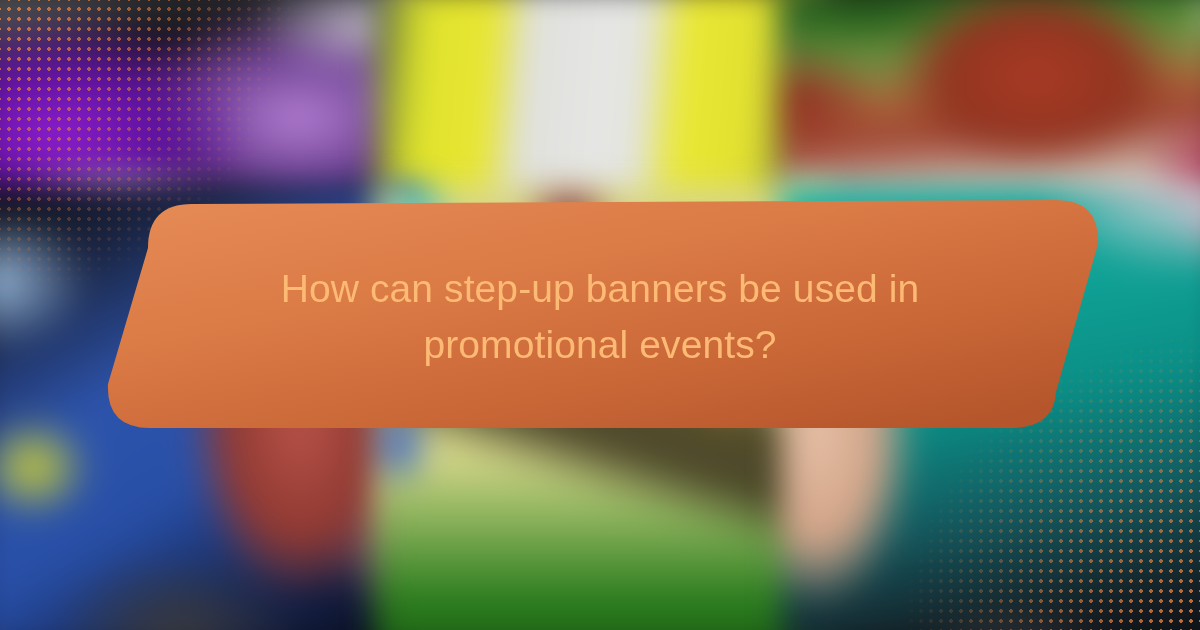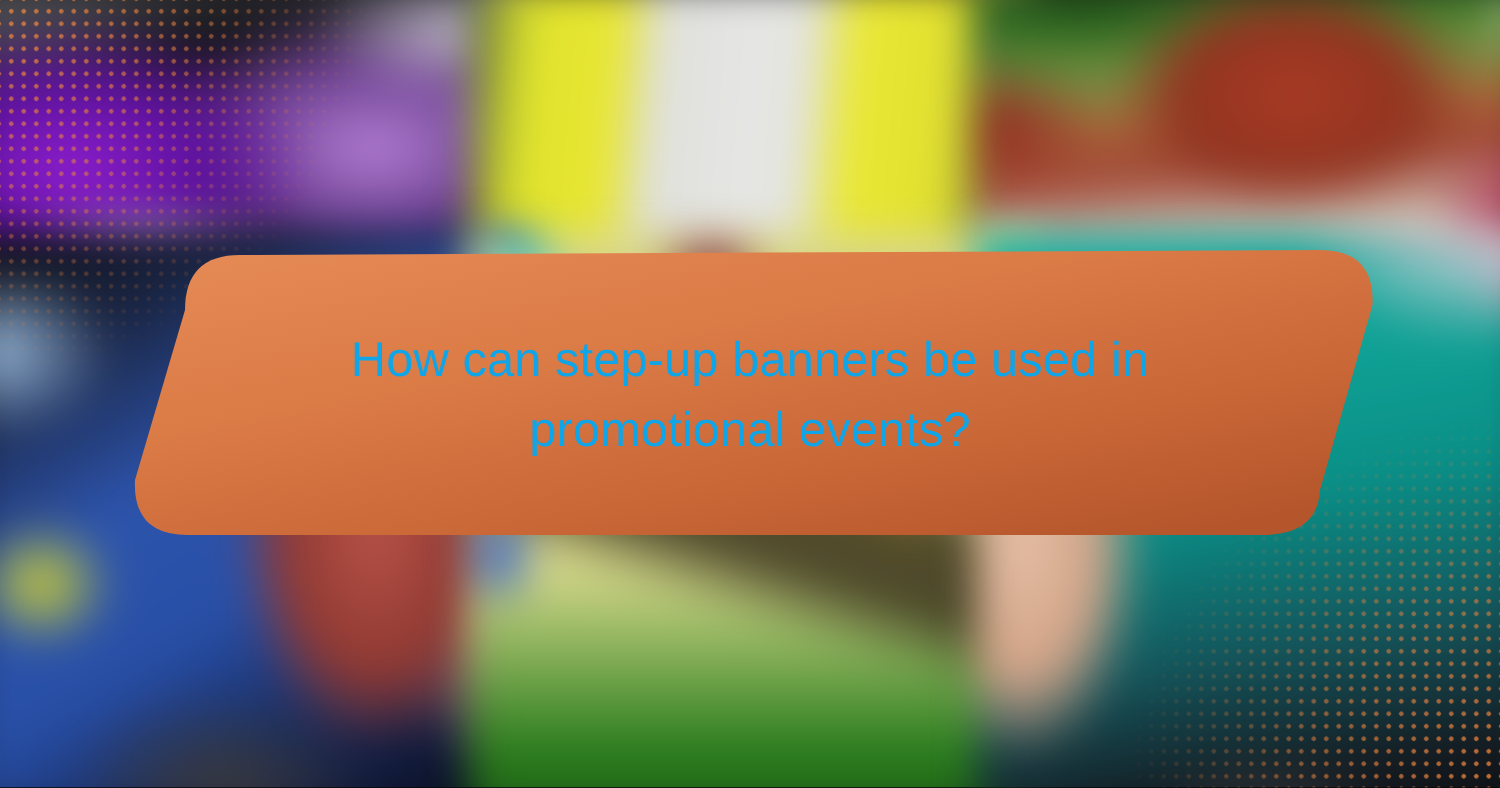--- a/index.html
+++ b/index.html
@@ -154,21 +154,21 @@
     position: absolute;
     left: 150px;
     top: 212px;
     width: 900px;
     height: 210px;
     display: flex;
     flex-direction: column;
     align-items: center;
     justify-content: center;
     text-align: center;
-    color: #0ea5e9;
+    color: #fdba74;
     font-size: 39px;
     line-height: 56px;
     font-weight: 400;
     letter-spacing: .1px;
     padding: 0 24px;
     box-sizing: border-box;
   }
   .card-text .q { display: block; max-width: 660px; }
 </style>
 </head>

